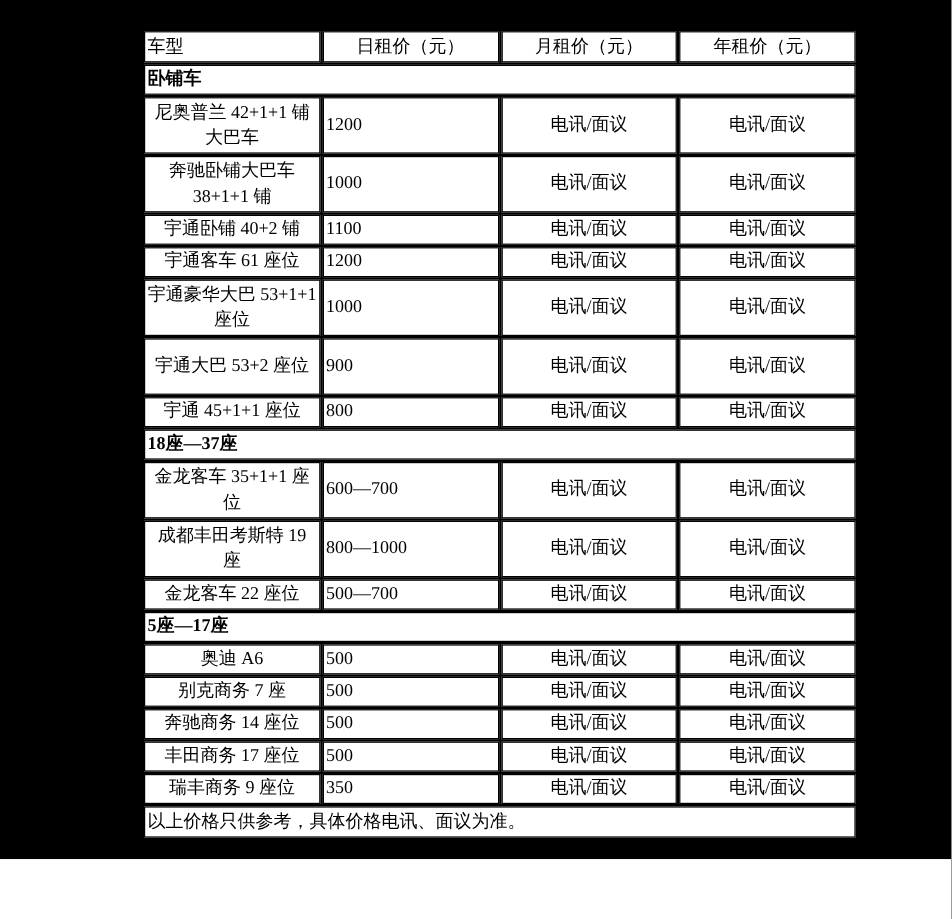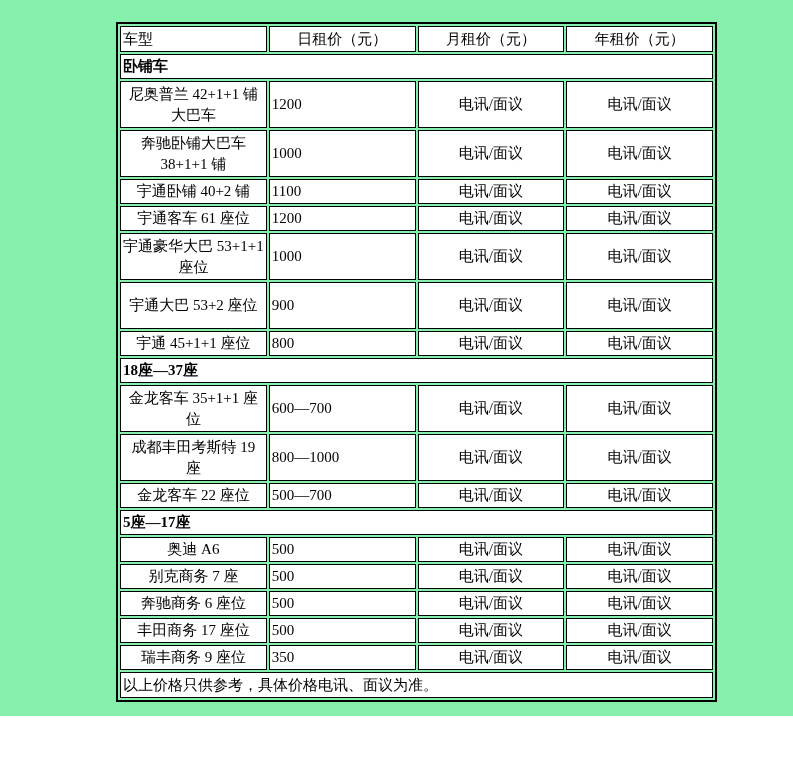--- a/index.html
+++ b/index.html
@@ -7,21 +7,21 @@
     padding: 0;
     background: #ffffff;
     color: #000000;
     font-family: "Liberation Serif", "DejaVu Serif", serif;
     font-size: 15px;
   }
   .page {
     position: relative;
     width: 793px;
     height: 716px;
-    background: #86efac;
+    background: #000000;
     overflow: hidden;
   }
   table.price-table {
     position: absolute;
     left: 116px;
     top: 22px;
     width: 601px;
     border: 2px solid #000000;
     border-collapse: separate;
     border-spacing: 2px;
@@ -145,21 +145,21 @@
         <td class="center">电讯/面议</td>
         <td class="center">电讯/面议</td>
       </tr>
       <tr class="h-single">
         <td class="model">别克商务 7 座</td>
         <td class="price">500</td>
         <td class="center">电讯/面议</td>
         <td class="center">电讯/面议</td>
       </tr>
       <tr class="h-single">
-        <td class="model">奔驰商务 6 座位</td>
+        <td class="model">奔驰商务 14 座位</td>
         <td class="price">500</td>
         <td class="center">电讯/面议</td>
         <td class="center">电讯/面议</td>
       </tr>
       <tr class="h-single">
         <td class="model">丰田商务 17 座位</td>
         <td class="price">500</td>
         <td class="center">电讯/面议</td>
         <td class="center">电讯/面议</td>
       </tr>

